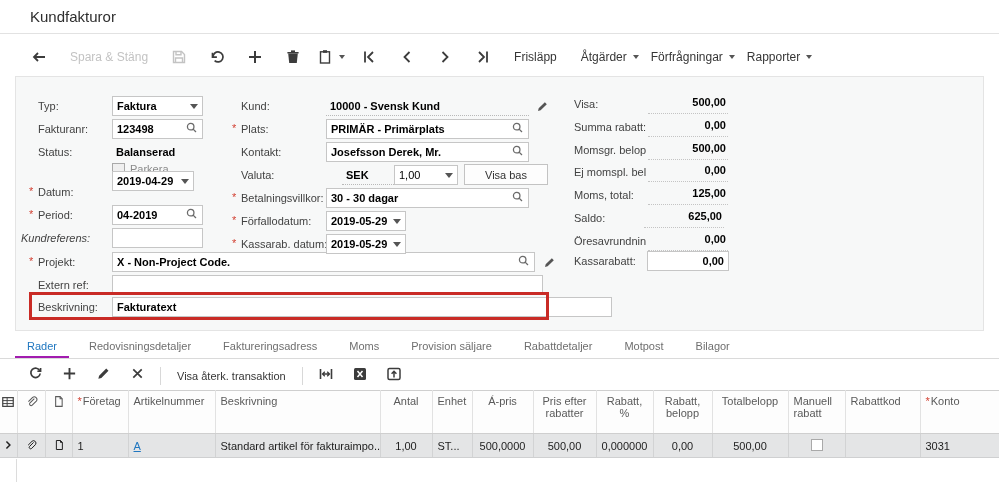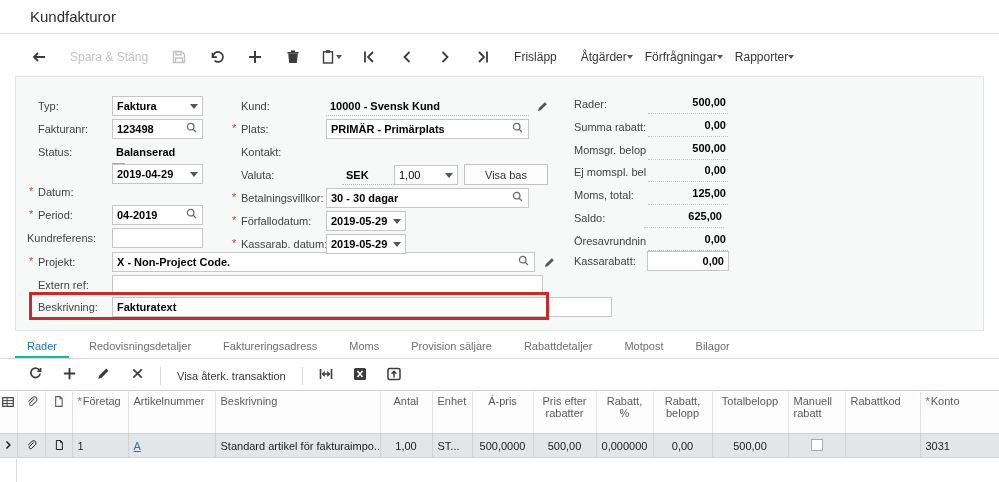--- a/index.html
+++ b/index.html
@@ -10,21 +10,21 @@
   
   .page-title { position:absolute; left:30px; top:8px; font-size:15px; color:#2e2e2e; }
   .title-divider { position:absolute; left:0; top:33px; width:999px; height:1px; background:#e2e2e2; }
 
   
   .toolbar { position:absolute; left:20px; top:40px; height:34px; display:flex; align-items:center; }
   .tb-btn { height:30px; min-width:38px; display:flex; align-items:center; justify-content:center; color:#3c3c3c; cursor:pointer; }
   .tb-btn svg { display:block; }
   .tb-text { font-size:12px; color:#363636; padding:0 12px; white-space:nowrap; }
   .disabled { color:#c3c3c3 !important; }
-  .tb-menu { display:flex; align-items:center; }
+  .tb-menu { display:flex; align-items:center; gap:6px; }
   .caret { width:0; height:0; border-left:4px solid transparent; border-right:4px solid transparent; border-top:5px solid #555; display:inline-block; }
   .caret.sm { border-left-width:3.5px; border-right-width:3.5px; border-top-width:4.5px; }
 
   
   .panel { position:absolute; left:15px; top:76px; width:969px; height:255px; background:#f7f8f8; border:1px solid #e4e4e4; }
   .frow { position:absolute; height:20px; display:flex; align-items:center; }
   .flabel { font-size:11px; color:#424242; white-space:nowrap; }
   .req { position:absolute; left:-9px; top:3px; color:#d23f31; font-size:11px; }
   .fbox { position:absolute; height:20px; background:#fff; border:1px solid #c6c6c6; display:flex; align-items:center; padding:0 4px; }
   .fval { font-size:11px; font-weight:bold; color:#000; white-space:nowrap; overflow:hidden; flex:1; }
@@ -42,21 +42,21 @@
   .totval { position:absolute; width:80px; height:18px; text-align:right; font-size:11px; font-weight:bold; color:#000; border-bottom:1px dotted #c4c4c4; padding-right:2px; }
   .editpencil { position:absolute; color:#555; }
   .btn-visabas { position:absolute; height:21px; border:1px solid #c3c3c3; background:#fdfdfd; font-size:11px; color:#333; display:flex; align-items:center; justify-content:center; cursor:pointer; }
 
   
   .red-box { position:absolute; left:29px; top:292px; width:520px; height:28px; border:3px solid #c92b26; pointer-events:none; z-index:30; }
 
   
   .tabbar { position:absolute; left:15px; top:337px; height:22px; display:flex; gap:8px; }
   .tab { font-size:11px; color:#6f6f6f; padding:3px 12px 6px 12px; cursor:pointer; white-space:nowrap; }
-  .tab.active { color:#2077c0; border-bottom:3px solid #14b8a6; padding-bottom:3px; }
+  .tab.active { color:#2077c0; border-bottom:3px solid #a21caf; padding-bottom:3px; }
   .tab-divider { position:absolute; left:0; top:358px; width:999px; height:1px; background:#dadada; }
 
   
   .gridbar { position:absolute; left:18px; top:362px; height:27px; display:flex; align-items:center; }
   .gb-btn { height:26px; min-width:34px; display:flex; align-items:center; justify-content:center; color:#3c3c3c; cursor:pointer; }
   .gb-sep { width:1px; height:18px; background:#d8d8d8; margin:0 6px; }
   .gb-text { font-size:11px; color:#363636; padding:0 10px; white-space:nowrap; cursor:pointer; }
 
   
   table.grid { position:absolute; left:0; top:390px; width:999px; border-collapse:collapse; table-layout:fixed; }
@@ -203,38 +203,38 @@
 
   <div class="frow" style="left:112px; top:159px;">
     <span class="checkbox dis"></span>
     <span class="graylbl" style="margin-left:5px;">Parkera</span>
   </div>
 
   <div class="frow" style="left:38px; top:182px;">
     <span class="req">*</span>
     <span class="flabel">Datum:</span>
   </div>
-  <div class="fbox" style="left:112px; top:164px; width:91px;">
+  <div class="fbox" style="left:112px; top:171px; width:82px;">
     <span class="fval">2019-04-29</span>
     <span class="caret"></span>
   </div>
 
   <div class="frow" style="left:38px; top:205px;">
     <span class="req">*</span>
     <span class="flabel">Period:</span>
   </div>
   <div class="fbox" style="left:112px; top:205px; width:91px;">
     <span class="fval">04-2019</span>
     <span class="mag"><svg width="13" height="13" viewBox="0 0 16 16">
           <circle cx="7" cy="7" r="4" fill="none" stroke="currentColor" stroke-width="1.6"></circle>
           <path d="M10 10l3.5 3.5" stroke="currentColor" stroke-width="1.6"></path>
         </svg></span>
   </div>
 
-  <div class="frow" style="left:27px; top:228px;">
+  <div class="frow" style="left:21px; top:228px;font-style:italic;">
     <span class="flabel">Kundreferens:</span>
   </div>
   <input class="finput" style="left: 112px; top: 228px; width: 91px;" value="">
 
   <div class="frow" style="left:38px; top:252px;">
     <span class="req">*</span>
     <span class="flabel">Projekt:</span>
   </div>
   <div class="fbox" style="left:112px; top:252px; width:423px;">
     <span class="fval">X - Non-Project Code.</span>
@@ -276,20 +276,27 @@
     <span class="fval">PRIMÄR - Primärplats</span>
     <span class="mag"><svg width="13" height="13" viewBox="0 0 16 16">
           <circle cx="7" cy="7" r="4" fill="none" stroke="currentColor" stroke-width="1.6"></circle>
           <path d="M10 10l3.5 3.5" stroke="currentColor" stroke-width="1.6"></path>
         </svg></span>
   </div>
 
   <div class="frow" style="left:241px; top:142px;">
     <span class="flabel">Kontakt:</span>
   </div>
+  <div class="fbox" style="left:326px; top:142px; width:203px;">
+    <span class="fval">Josefsson Derek, Mr.</span>
+    <span class="mag"><svg width="13" height="13" viewBox="0 0 16 16">
+          <circle cx="7" cy="7" r="4" fill="none" stroke="currentColor" stroke-width="1.6"></circle>
+          <path d="M10 10l3.5 3.5" stroke="currentColor" stroke-width="1.6"></path>
+        </svg></span>
+  </div>
 
   <div class="frow" style="left:241px; top:165px;">
     <span class="flabel">Valuta:</span>
   </div>
   <div class="ro" style="left:342px; top:165px; width:60px;">
     <span class="fval">SEK</span>
   </div>
   <div class="fbox" style="left:394px; top:165px; width:64px;">
     <span class="fval" style="font-weight:normal;">1,00</span>
     <span class="caret"></span>
@@ -319,21 +326,21 @@
 
   <div class="frow" style="left:241px; top:234px;">
     <span class="req">*</span>
     <span class="flabel">Kassarab. datum:</span>
   </div>
   <div class="fbox" style="left:326px; top:234px; width:80px;">
     <span class="fval">2019-05-29</span>
     <span class="caret"></span>
   </div>
 
-  <span class="totlbl" style="left:574px; top:98px;">Rader:</span>
+  <span class="totlbl" style="left:574px; top:98px;">Visa:</span>
   <span class="totval" style="left:648px; top:96px;">500,00</span>
 
   <span class="totlbl" style="left:574px; top:121px;">Summa rabatt:</span>
   <span class="totval" style="left:648px; top:119px;">0,00</span>
 
   <span class="totlbl" style="left:574px; top:144px;">Momsgr. belopp:</span>
   <span class="totval" style="left:648px; top:142px;">500,00</span>
 
   <span class="totlbl" style="left:574px; top:166px;">Ej momspl. belo...</span>
   <span class="totval" style="left:648px; top:164px;">0,00</span>

